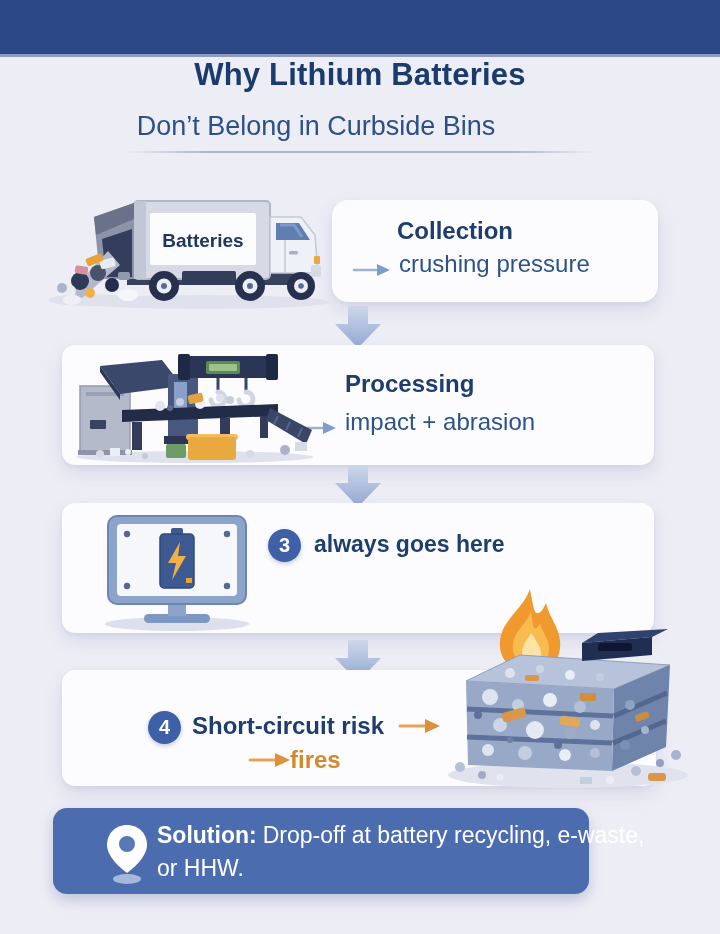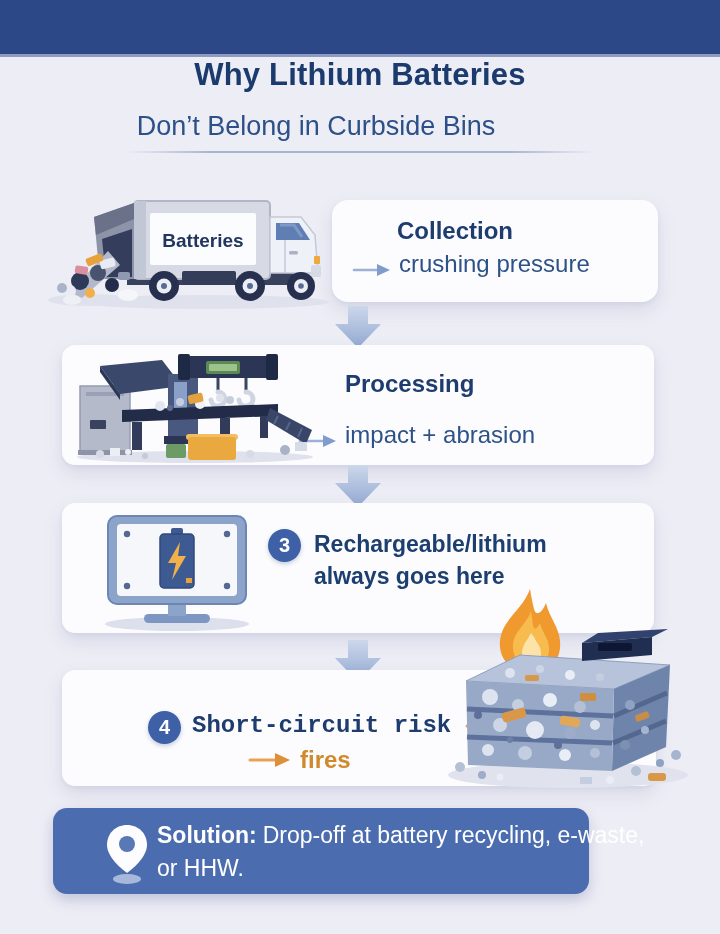--- a/index.html
+++ b/index.html
@@ -21,22 +21,22 @@
   .card4{left:62px;top:670px;width:594px;height:116px;}
   .heading{font-size:24px;font-weight:700;color:#1e3c6e;}
   .detail{font-size:24px;font-weight:400;color:#2c5288;}
   .row{display:flex;align-items:flex-end;gap:9px;}
   .illus{position:absolute;}
   .flow-arrow{position:absolute;width:46px;height:42px;}
   .badge{position:absolute;width:33px;height:33px;border-radius:50%;background:#3d60a6;
     color:#ffffff;font-size:20px;font-weight:700;display:flex;align-items:center;justify-content:center;
     box-shadow:0 2px 4px rgba(40,60,110,.25);}
   .step3-text{position:absolute;left:314px;top:528px;font-size:23px;font-weight:600;color:#1d3f70;line-height:32px;}
-  .step4-row1{position:absolute;left:192px;top:712px;display:flex;align-items:center;gap:14px;font-family:Liberation Mono, monospace;}
-  .step4-row2{position:absolute;left:248px;top:746px;display:flex;align-items:center;gap:10px;}
+  .step4-row1{position:absolute;left:192px;top:712px;display:flex;align-items:center;gap:14px;}
+  .step4-row2{position:absolute;left:248px;top:746px;display:flex;align-items:center;}
   .fires{font-size:24px;font-weight:700;color:#d0892c;}
   .banner{position:absolute;left:53px;top:808px;width:536px;height:86px;border-radius:14px;background:#4b6cae;
     box-shadow:0 6px 14px rgba(80,95,150,.28);}
   .banner-text{position:absolute;left:104px;top:11px;width:500px;color:#ffffff;font-size:23px;line-height:33px;font-weight:400;}
   .banner-text b{font-weight:700;margin-right:6px;}
 </style>
 </head>
 <body>
 
 <div class="canvas">
@@ -121,21 +121,21 @@
         </linearGradient>
       </defs>
     <polygon points="13,0 33,0 33,18 46,18 23,42 0,18 13,18" fill="url(#ga1)"></polygon>
   </svg>
 
   <div class="card card2">
     <div style="position:absolute;left:236px;top:25px;">
       <div class="row" style="margin-left:47px;">
         <span class="heading">Processing</span>
       </div>
-      <div class="row" style="margin-top:23px;">
+      <div class="row" style="margin-top:10px;">
         <svg width="38" height="16" viewBox="0 0 38 16">
           <line x1="2" y1="8" x2="26" y2="8" stroke="#9db1d6" stroke-width="2.6" stroke-linecap="round"></line>
           <polygon points="25,2 38,8 25,14" fill="#7f9ccd"></polygon>
         </svg>
         <span class="detail">impact + abrasion</span>
       </div>
     </div>
   </div>
 
   <svg class="illus" style="left:70px;top:352px;z-index:5;" width="255" height="112" viewBox="0 0 255 112">
@@ -212,21 +212,20 @@
     <circle cx="35" cy="76" r="3.2" fill="#55688f"></circle>
       <circle cx="135" cy="76" r="3.2" fill="#55688f"></circle>
     <rect x="79" y="18" width="12" height="7" rx="2" fill="#3e5a92"></rect>
     <rect x="68" y="24" width="34" height="54" rx="4" fill="#3e5a92" stroke="#32497a" stroke-width="1.5"></rect>
     <polygon points="88,32 76,53 84,53 80,70 94,46 86,46" fill="#f0b04a"></polygon>
     <rect x="94" y="68" width="6" height="5" fill="#e8a23c"></rect>
   </svg>
 
   <div class="badge" style="left:268px;top:529px;">3</div>
   <div class="step3-text">
-    <div>Rechargeable/lithium</div>
     <div>always goes here</div>
   </div>
 
   <svg class="flow-arrow" style="left:335px;top:640px;" viewBox="0 0 46 42">
     <defs>
         <linearGradient id="ga3" x1="0" y1="0" x2="0" y2="1">
       <stop offset="0" stop-color="#ccd7ea"></stop>
           <stop offset="1" stop-color="#93a9d2"></stop>
         </linearGradient>
       </defs>

